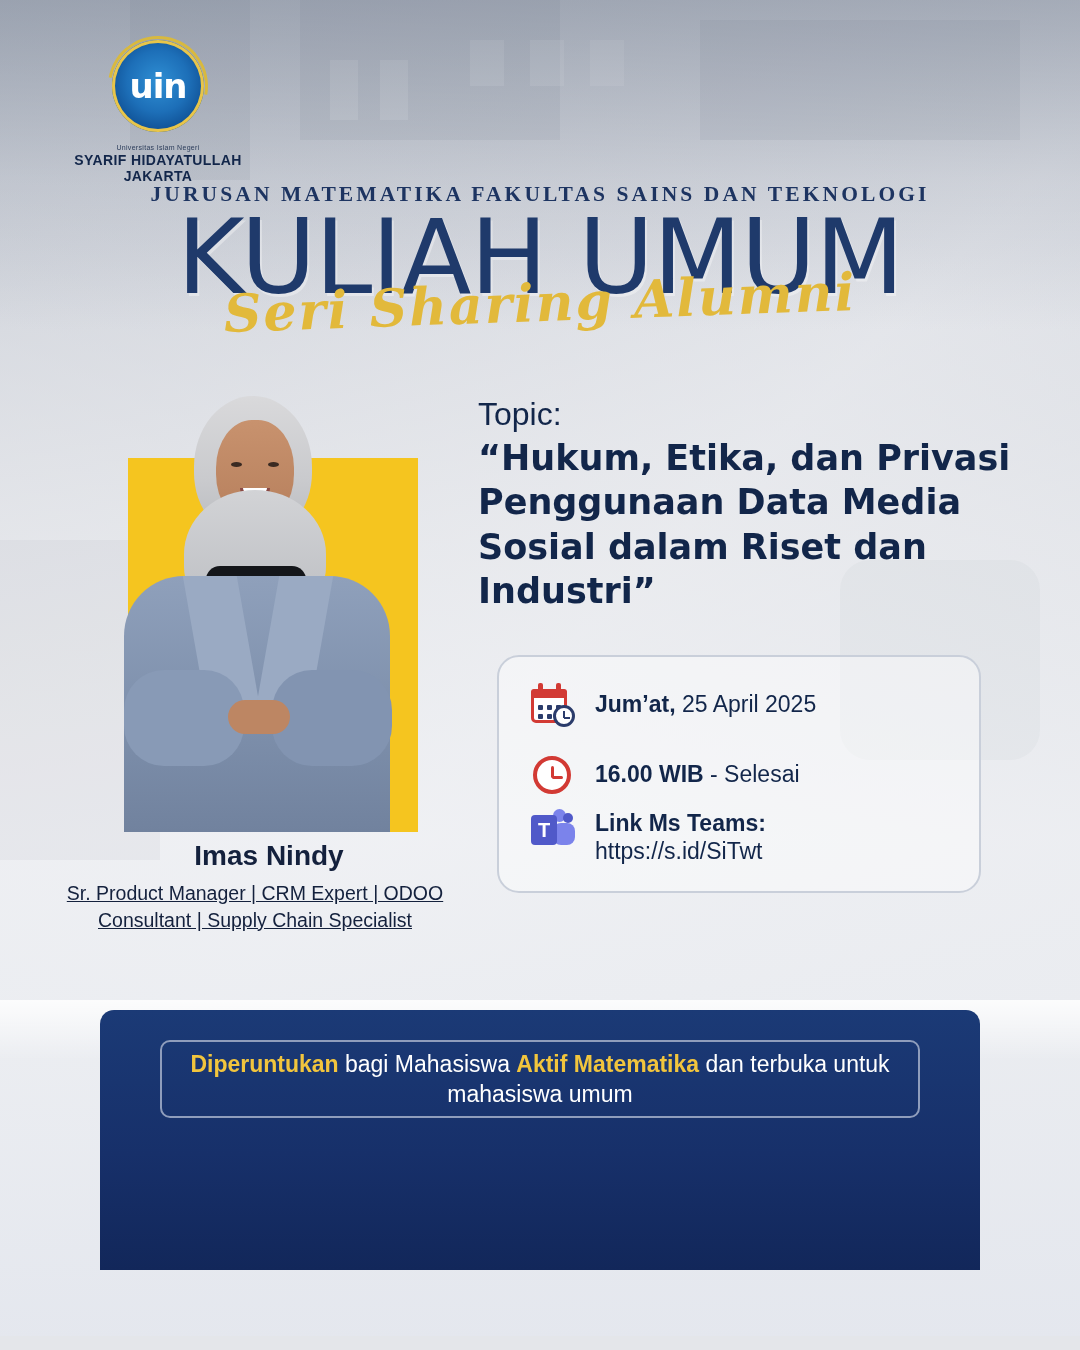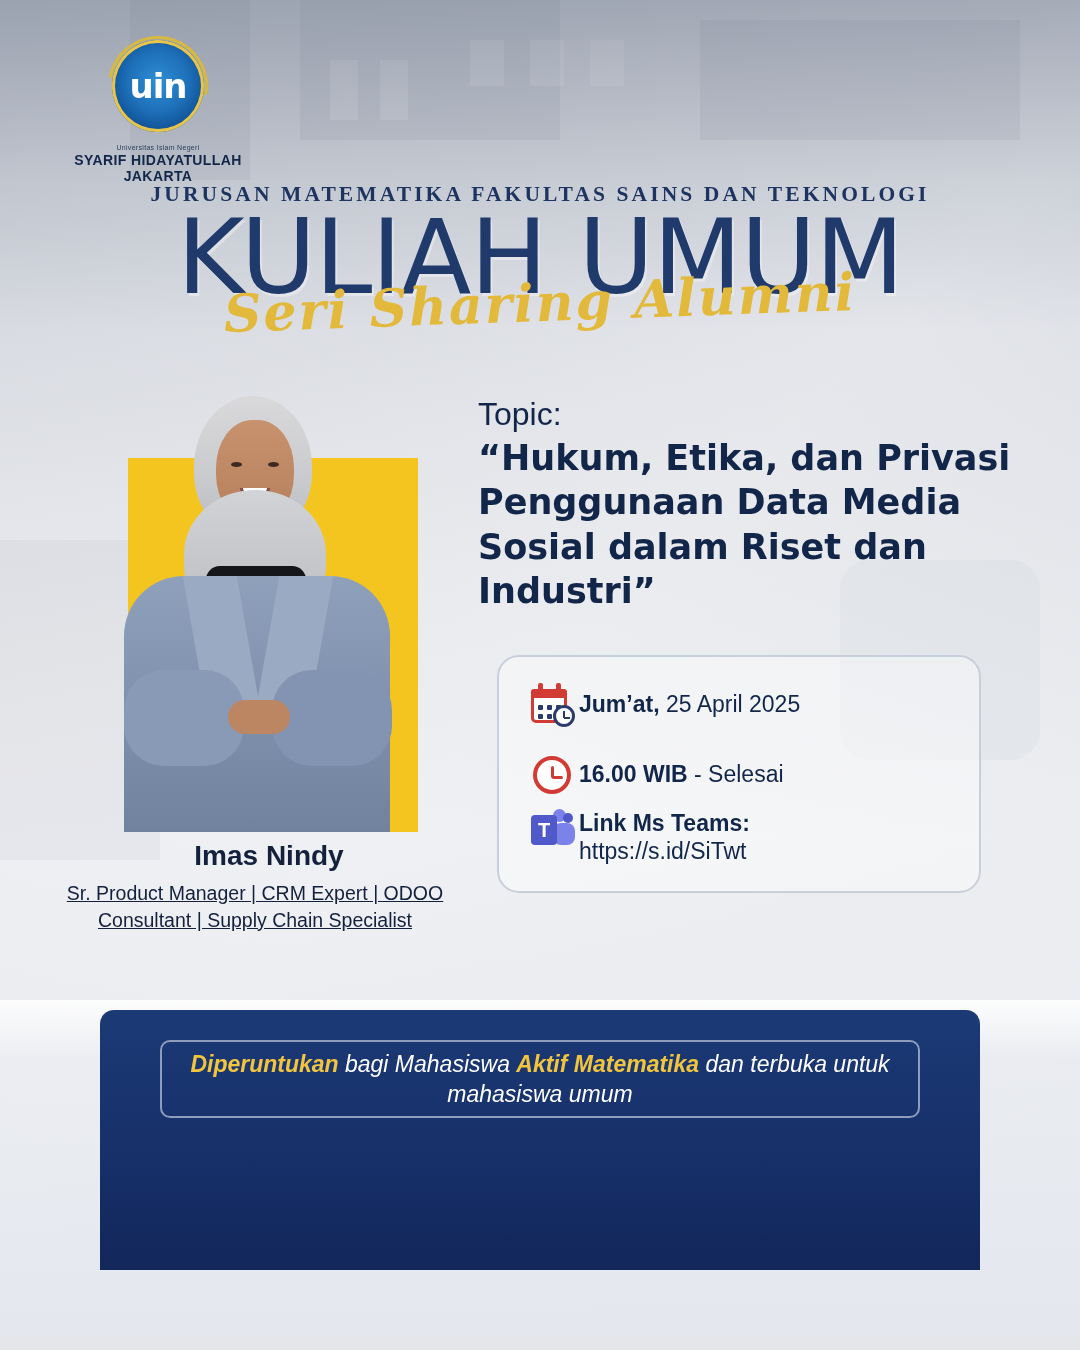--- a/index.html
+++ b/index.html
@@ -129,21 +129,21 @@
     font-size:35px; font-weight:bold; line-height:1.27; color:#12264a;
     font-family:"DejaVu Sans", sans-serif;
   }
 
   
   .info-card {
     position:absolute; left:497px; top:655px; width:484px; height:238px;
     border:2px solid #c9cfda; border-radius:22px;
     background:rgba(255,255,255,0.42);
   }
-  .info-row { position:absolute; left:32px; display:flex; align-items:center; gap:4px; }
+  .info-row { position:absolute; left:32px; display:flex; align-items:center; gap:20px; }
   .info-row.r1 { top:26px; }
   .info-row.r2 { top:96px; }
   .info-row.r3 { top:152px; align-items:flex-start; }
   .ic { width:44px; height:44px; flex:0 0 44px; position:relative; }
   .info-text { font-size:23px; color:#12264a; line-height:1.28; }
   .info-text b { font-weight:bold; }
   .info-link { font-size:23px; color:#12264a; }
 
   
   .cal-body { position:absolute; left:0; top:6px; width:36px; height:34px; border:3px solid #d23a34; border-radius:5px; background:#fff; }
@@ -176,21 +176,21 @@
     position:absolute; left:0; top:1000px; width:1080px; height:60px;
     background:linear-gradient(180deg, rgba(255,255,255,0.85) 0%, rgba(210,220,238,0.0) 100%);
     pointer-events:none;
   }
   .note-box {
     position:absolute; left:160px; top:1040px; width:760px; height:78px;
     border:2px solid #8f9dbc; border-radius:10px;
     display:flex; align-items:center; justify-content:center; text-align:center;
   }
   .note-text {
-    font-size:23px; color:#ffffff; font-style:italic; line-height:1.32; padding:0 8px;
+    font-size:23px; color:#ffffff; line-height:1.32; padding:0 8px;
   }
   .note-text .hl { color:#f2c53d; font-weight:bold; }
 
   
   .footer {
     position:absolute; left:0; right:0; bottom:42px;
     display:flex; align-items:center; justify-content:center; gap:14px;
     color:#12264a; font-size:22px;
   }
   .globe { width:26px; height:26px; border:2.5px solid #12264a; border-radius:50%; position:relative; }

